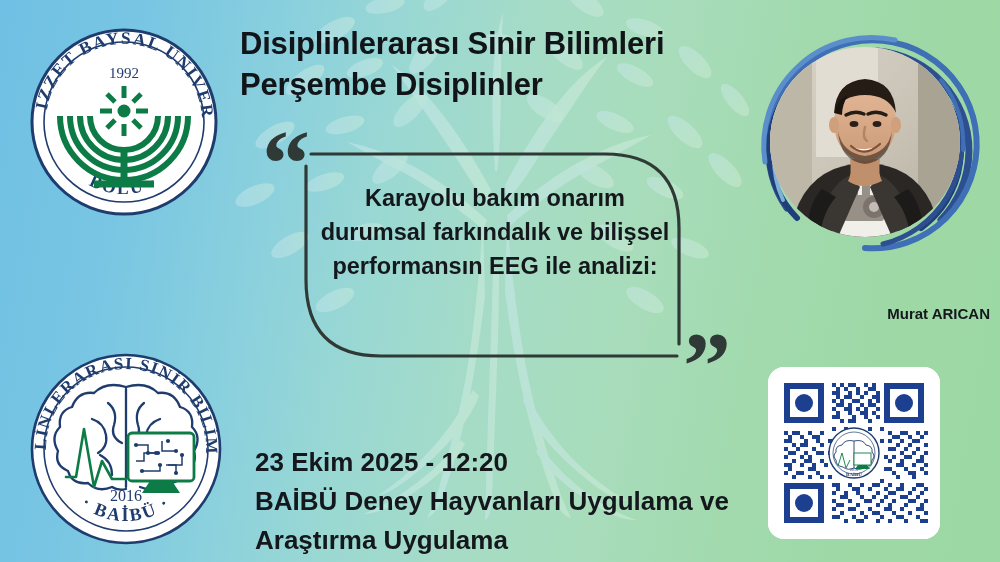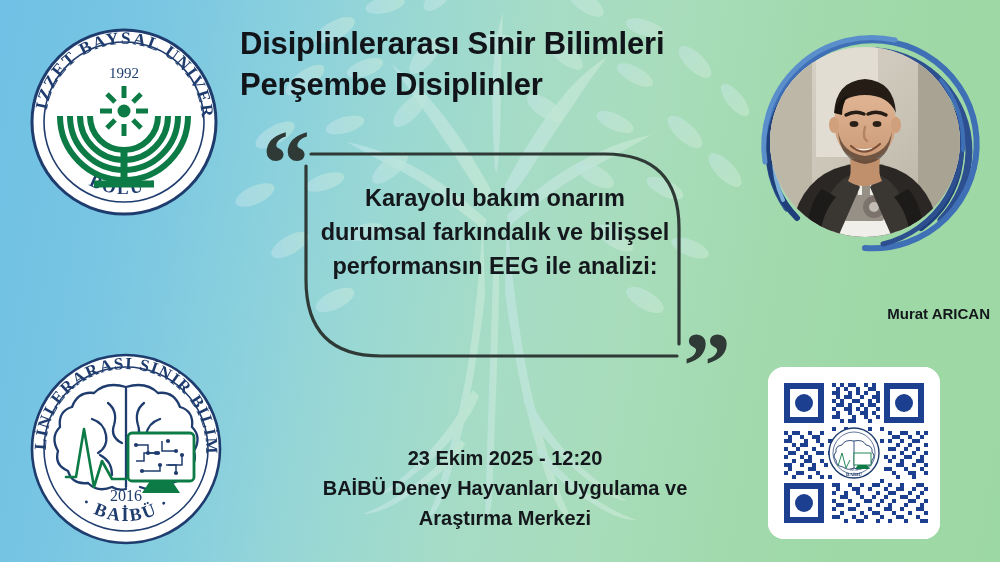--- a/index.html
+++ b/index.html
@@ -87,23 +87,23 @@
     line-height: 1.44;
   }
   .quote-text div { white-space: nowrap; }
 
   
   .event-info {
     position: absolute;
     left: 255px;
     top: 443px;
     width: 500px;
-    text-align: center;
+    text-align: left;
     color: #14181c;
-    font-size: 20px;
+    font-size: 26px;
     font-weight: bold;
     line-height: 1.5;
   }
 
   
   .photo-wrap {
     position: absolute;
     left: 753px;
     top: 30px;
     width: 224px;
@@ -350,21 +350,21 @@
 
   <div class="quote-text">
     <div>Karayolu bakım onarım</div>
     <div>durumsal farkındalık ve bilişsel</div>
     <div>performansın EEG ile analizi:</div>
   </div>
 
   <div class="event-info">
     <div>23 Ekim 2025 - 12:20</div>
     <div>BAİBÜ Deney Hayvanları Uygulama ve</div>
-    <div>Araştırma Merkezi</div>
+    <div>Araştırma Uygulama</div>
   </div>
 
   <div class="photo-wrap">
     <div class="photo-arcs">
       <svg viewBox="0 0 240 240" xmlns="http://www.w3.org/2000/svg">
         <g fill="none" stroke-linecap="round">
           <path d="M42,186 A100,100 0 1 1 196,198" stroke="#2d4f8f" stroke-width="7"></path>
           <path d="M30,158 A104,104 0 1 1 120,226" stroke="#3f6fb5" stroke-width="6"></path>
           <path d="M52,196 A96,96 0 1 1 176,206" stroke="#1f3f7a" stroke-width="6"></path>
           <path d="M20,140 A108,108 0 0 1 150,18" stroke="#5a8fcb" stroke-width="5"></path>

